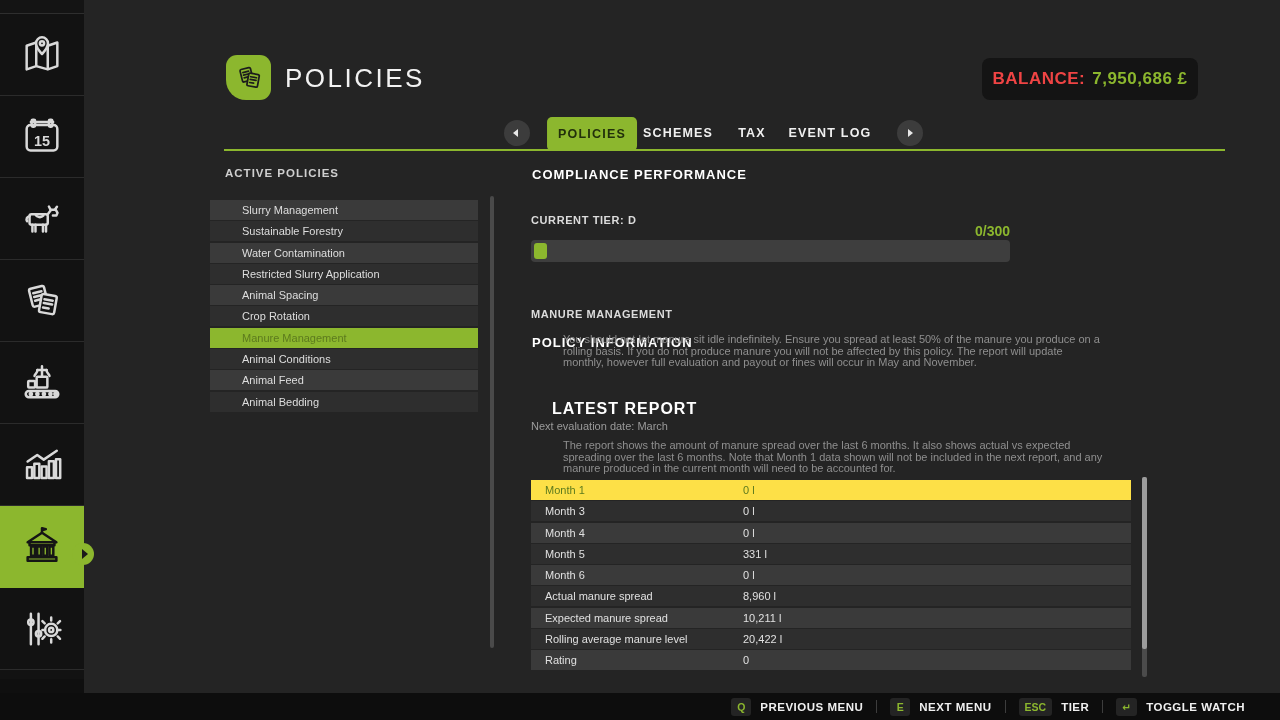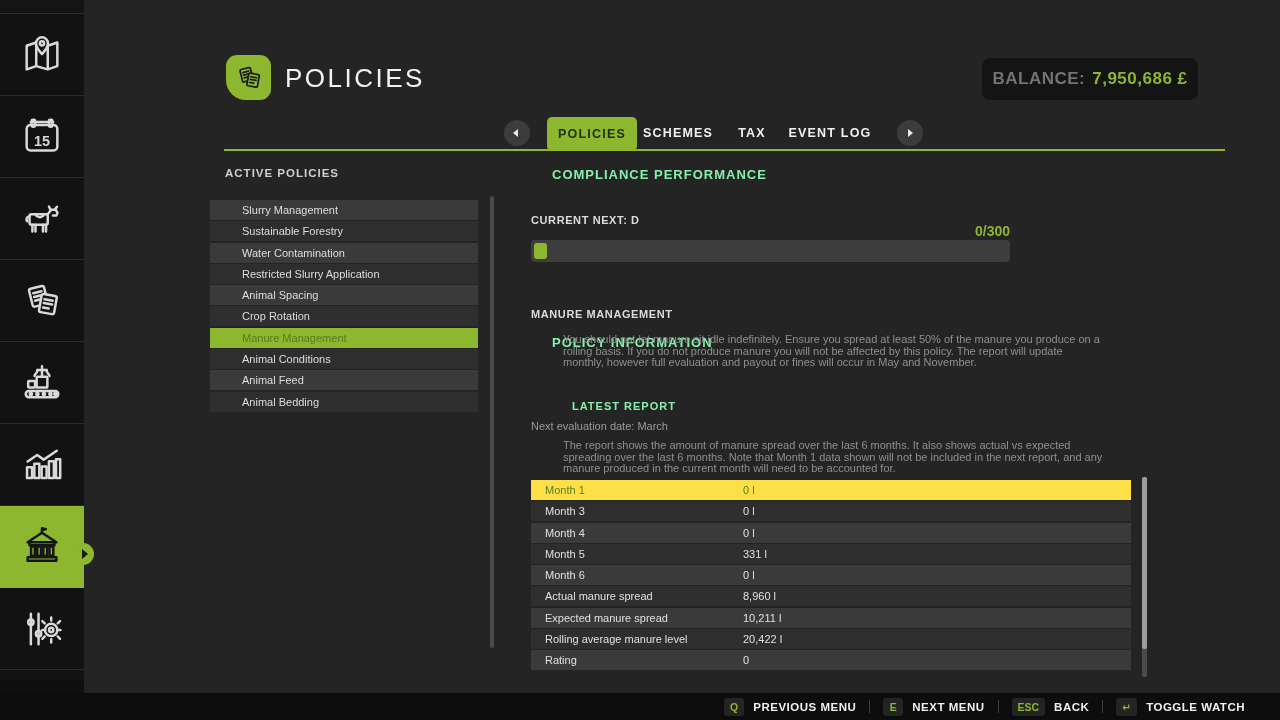--- a/index.html
+++ b/index.html
@@ -25,21 +25,21 @@
   
   .app-icon { position:absolute; left:226px; top:55px; width:45px; height:45px; background:#8cb72e;
               border-radius:11px 11px 11px 20px; display:flex; align-items:center; justify-content:center;
               color:#1c1c1c; --icon-bg:#8cb72e; }
   .app-icon svg { width:32px; height:32px; }
   .page-title { position:absolute; left:285px; top:63px; font-size:26px; letter-spacing:2.5px;
                 color:#f2f2f2; font-weight:500; }
   .balance { position:absolute; left:982px; top:58px; width:216px; height:42px; background:#141414;
              border-radius:8px; display:flex; align-items:center; justify-content:center; gap:7px;
              font-size:17px; font-weight:bold; }
-  .balance .lbl { color:#737373; letter-spacing:0.5px; }
+  .balance .lbl { color:#ef4444; letter-spacing:0.5px; }
   .balance .val { color:#8cb72e; letter-spacing:0.5px; }
 
   
   .tab-circle { position:absolute; top:120px; width:26px; height:26px; border-radius:50%;
                 background:#3c3c3c; cursor:pointer; }
   .tab-circle.prev { left:504px; } .tab-circle.next { left:897px; }
   .tab-circle::after { content:""; position:absolute; top:9px; width:0; height:0;
                        border-top:4px solid transparent; border-bottom:4px solid transparent; }
   .tab-circle.prev::after { left:9px; border-right:5px solid #e8e8e8; }
   .tab-circle.next::after { left:11px; border-left:5px solid #e8e8e8; }
@@ -55,21 +55,21 @@
   .policy-list { position:absolute; left:210px; top:200px; width:268px; display:flex;
                  flex-direction:column; gap:1.3px; }
   .policy-item { height:20px; line-height:20px; padding-left:32px; font-size:11px; color:#dedede; cursor:pointer; }
   .policy-item:nth-child(odd) { background:#3a3a3a; }
   .policy-item:nth-child(even) { background:#2e2e2e; }
   .policy-item.selected { background:#8cb72e; color:#5c7a1e; }
   .list-scrollbar { position:absolute; left:490px; top:196px; width:4px; height:452px;
                     background:#4a4a4a; border-radius:2px; cursor:pointer; }
 
   
-  .h-section { position:absolute; left:552px; font-size:13px; font-weight:bold; letter-spacing:1px; color:#86efac; }
+  .h-section { position:absolute; left:532px; font-size:13px; font-weight:bold; letter-spacing:1px; color:#ffffff; }
   .h-sub { position:absolute; left:531px; font-size:11px; font-weight:bold; letter-spacing:0.6px; color:#dcdcdc; }
   .para { position:absolute; left:531px; font-size:11px; line-height:11.5px; color:#8f8f8f;margin-left:32px; }
   .score { position:absolute; left:531px; top:223px; width:479px; text-align:right;
            font-size:14px; font-weight:bold; color:#8cb72e; }
   .progress { position:absolute; left:531px; top:240px; width:479px; height:22px;
               background:#3e3e3e; border-radius:4px; }
   .progress .fill { position:absolute; left:3px; top:3px; width:13px; height:16px;
               background:#8cb72e; border-radius:3px; }
   .next-eval { position:absolute; left:531px; top:420px; font-size:11px; color:#9a9a9a; }
 
@@ -258,31 +258,31 @@
     <div class="policy-item">Animal Spacing</div>
     <div class="policy-item">Crop Rotation</div>
     <div class="policy-item selected">Manure Management</div>
     <div class="policy-item">Animal Conditions</div>
     <div class="policy-item">Animal Feed</div>
     <div class="policy-item">Animal Bedding</div>
   </div>
   <div class="list-scrollbar"></div>
 
   <div class="h-section" style="top:167px;">COMPLIANCE PERFORMANCE</div>
-  <div class="h-sub" style="top:214px;">CURRENT NEXT: D</div>
+  <div class="h-sub" style="top:214px;">CURRENT TIER: D</div>
   <div class="score">0/300</div>
   <div class="progress">
     <div class="fill"></div>
   </div>
 
   <div class="h-section" style="top:287px;margin-top:48px;">POLICY INFORMATION</div>
   <div class="h-sub" style="top:308px;">MANURE MANAGEMENT</div>
   <div class="para" style="top:334px; width:537px;">You should not let manure sit idle indefinitely. Ensure you spread at least 50% of the manure you produce on a rolling basis. If you do not produce manure you will not be affected by this policy. The report will update monthly, however full evaluation and payout or fines will occur in May and November.</div>
 
-  <div class="h-section" style="top:400px; font-size:11px;padding-left:20px;">LATEST REPORT</div>
+  <div class="h-section" style="top:400px; font-size:16px;padding-left:20px;">LATEST REPORT</div>
   <div class="next-eval">Next evaluation date: March</div>
   <div class="para" style="top:440px; width:540px;">The report shows the amount of manure spread over the last 6 months. It also shows actual vs expected spreading over the last 6 months. Note that Month 1 data shown will not be included in the next report, and any manure produced in the current month will need to be accounted for.</div>
 
   <div class="report-table">
     <div class="r-row selected">
       <span class="r-label">Month 1</span>
       <span class="r-value">0 l</span>
     </div>
     <div class="r-row">
       <span class="r-label">Month 3</span>
@@ -327,21 +327,21 @@
       <span class="fs-label">PREVIOUS MENU</span>
     </div>
     <div class="fs-div"></div>
     <div class="fs-group">
       <span class="key-badge">E</span>
       <span class="fs-label">NEXT MENU</span>
     </div>
     <div class="fs-div"></div>
     <div class="fs-group">
       <span class="key-badge">ESC</span>
-      <span class="fs-label">BACK</span>
+      <span class="fs-label">TIER</span>
     </div>
     <div class="fs-div"></div>
     <div class="fs-group">
       <span class="key-badge">↵</span>
       <span class="fs-label">TOGGLE WATCH</span>
     </div>
   </div>
 </div>
 
 </body></html>

